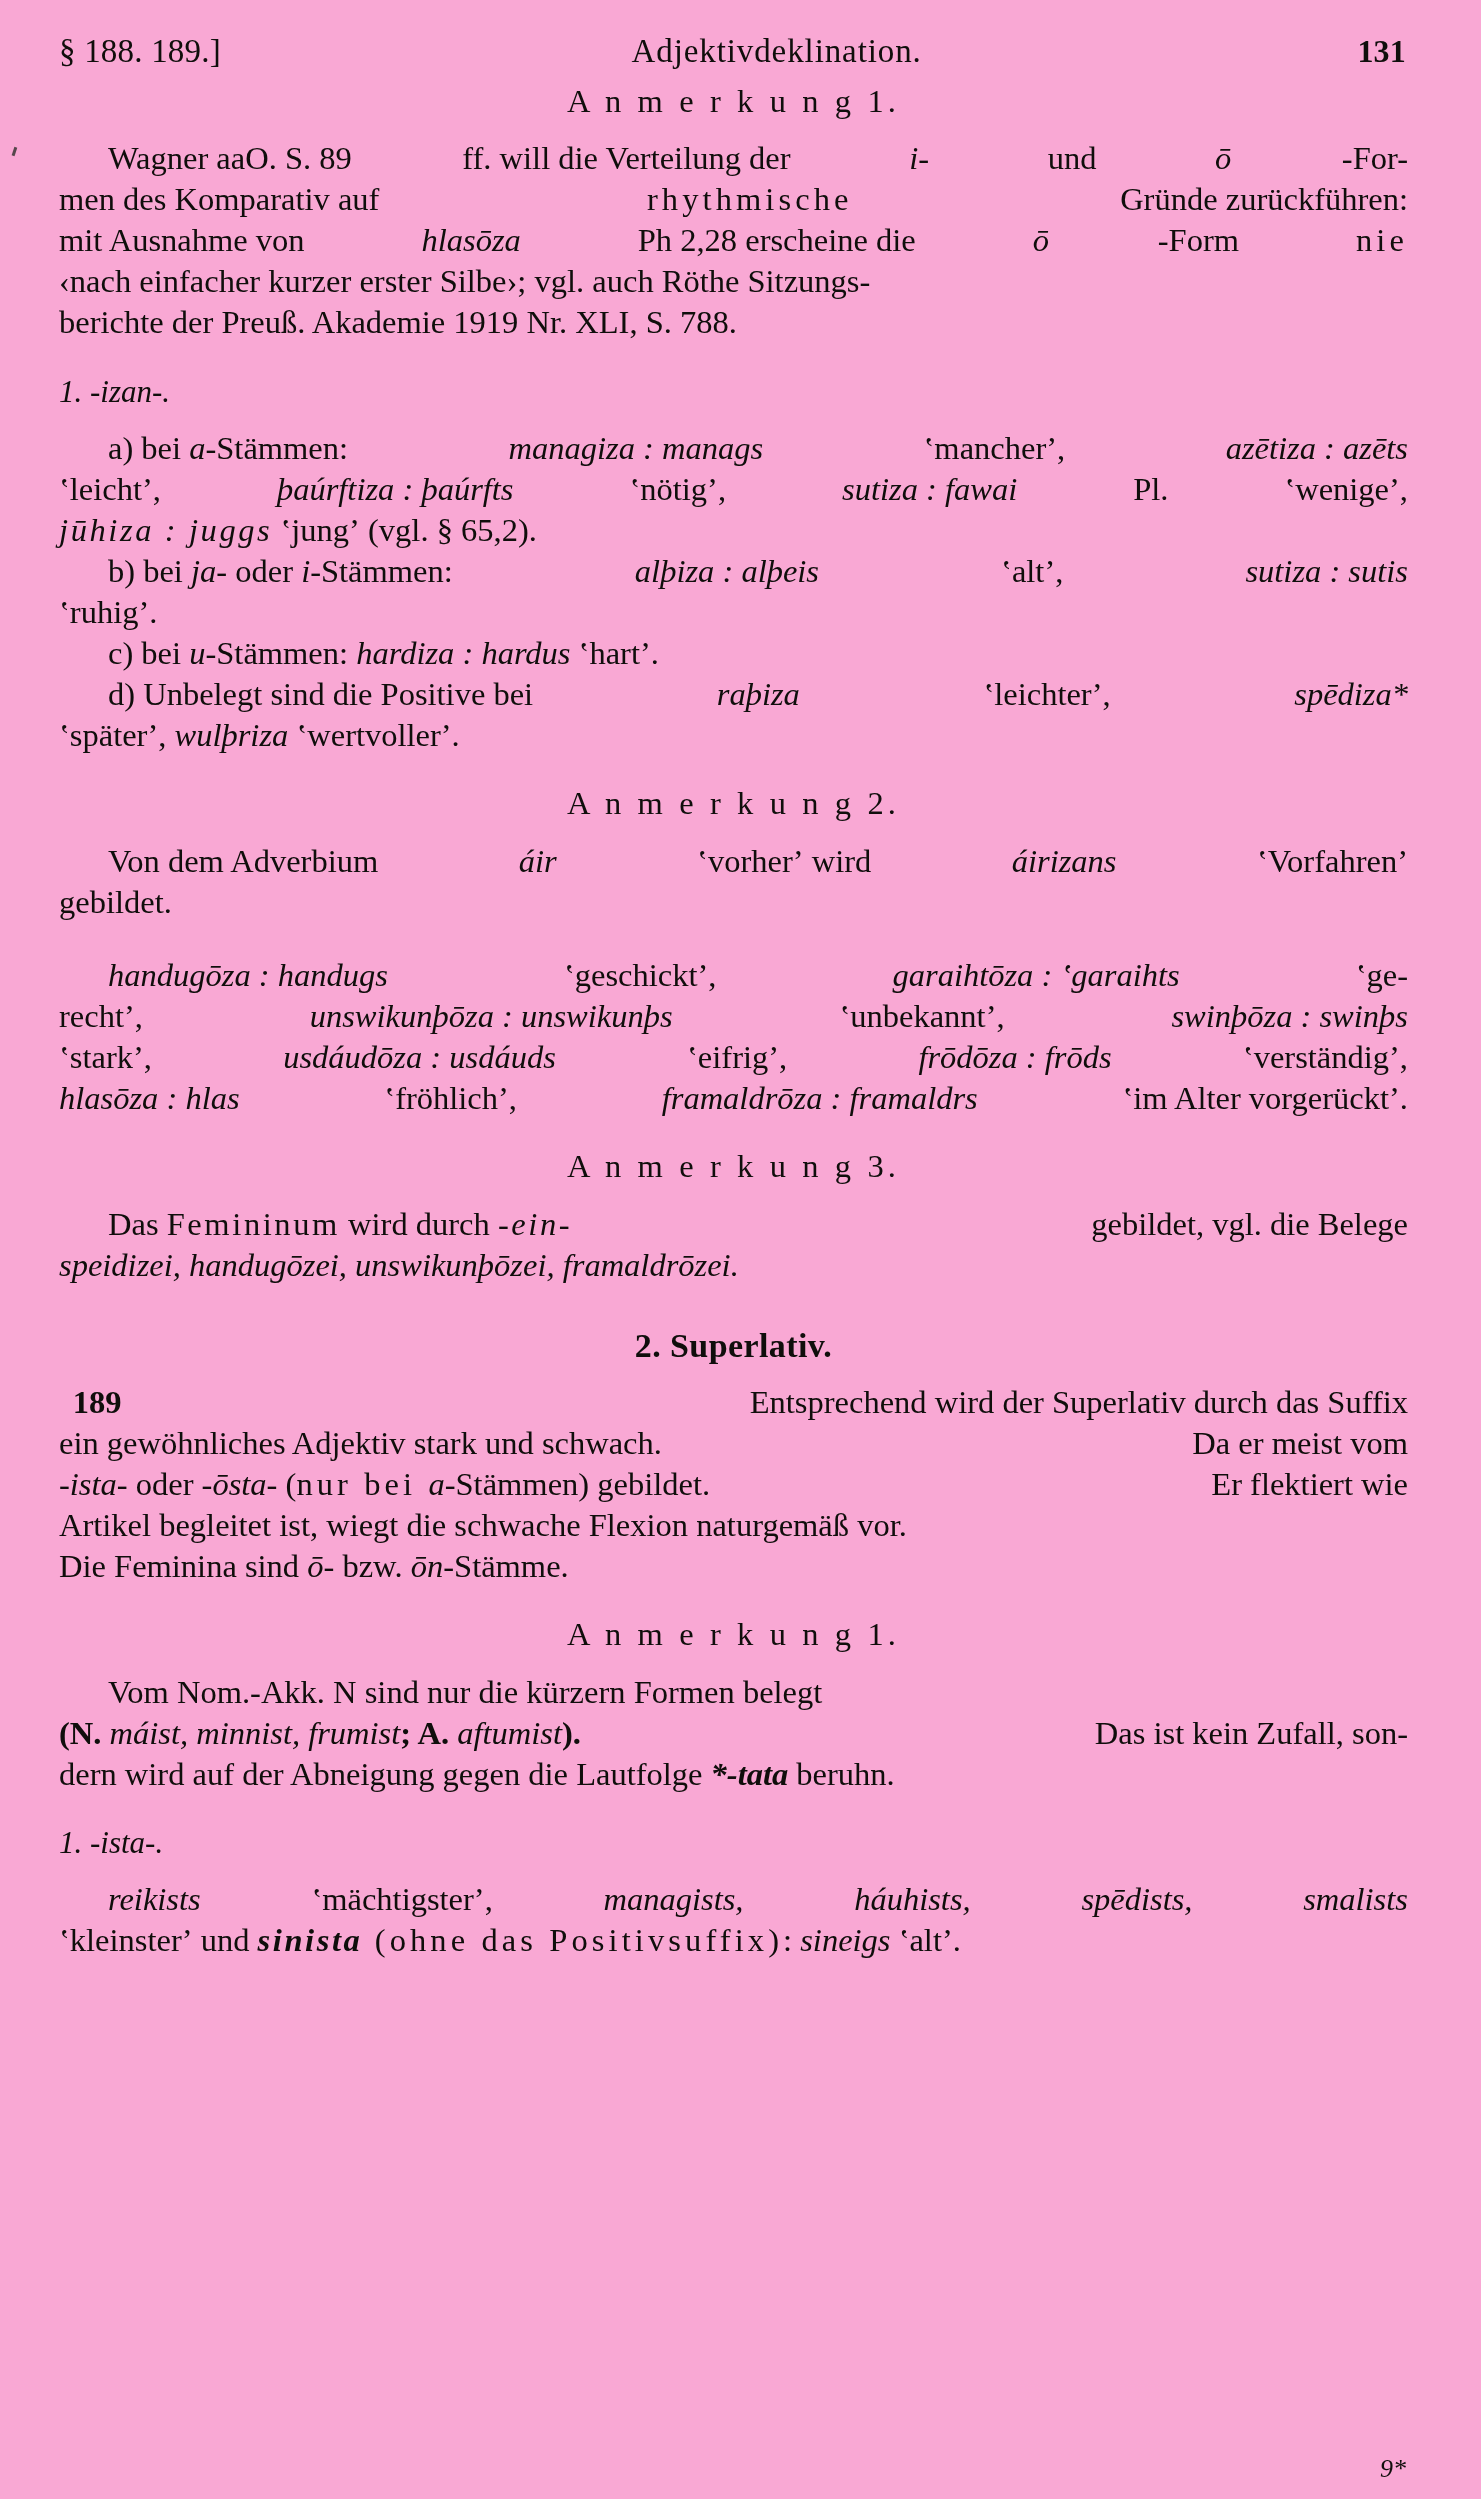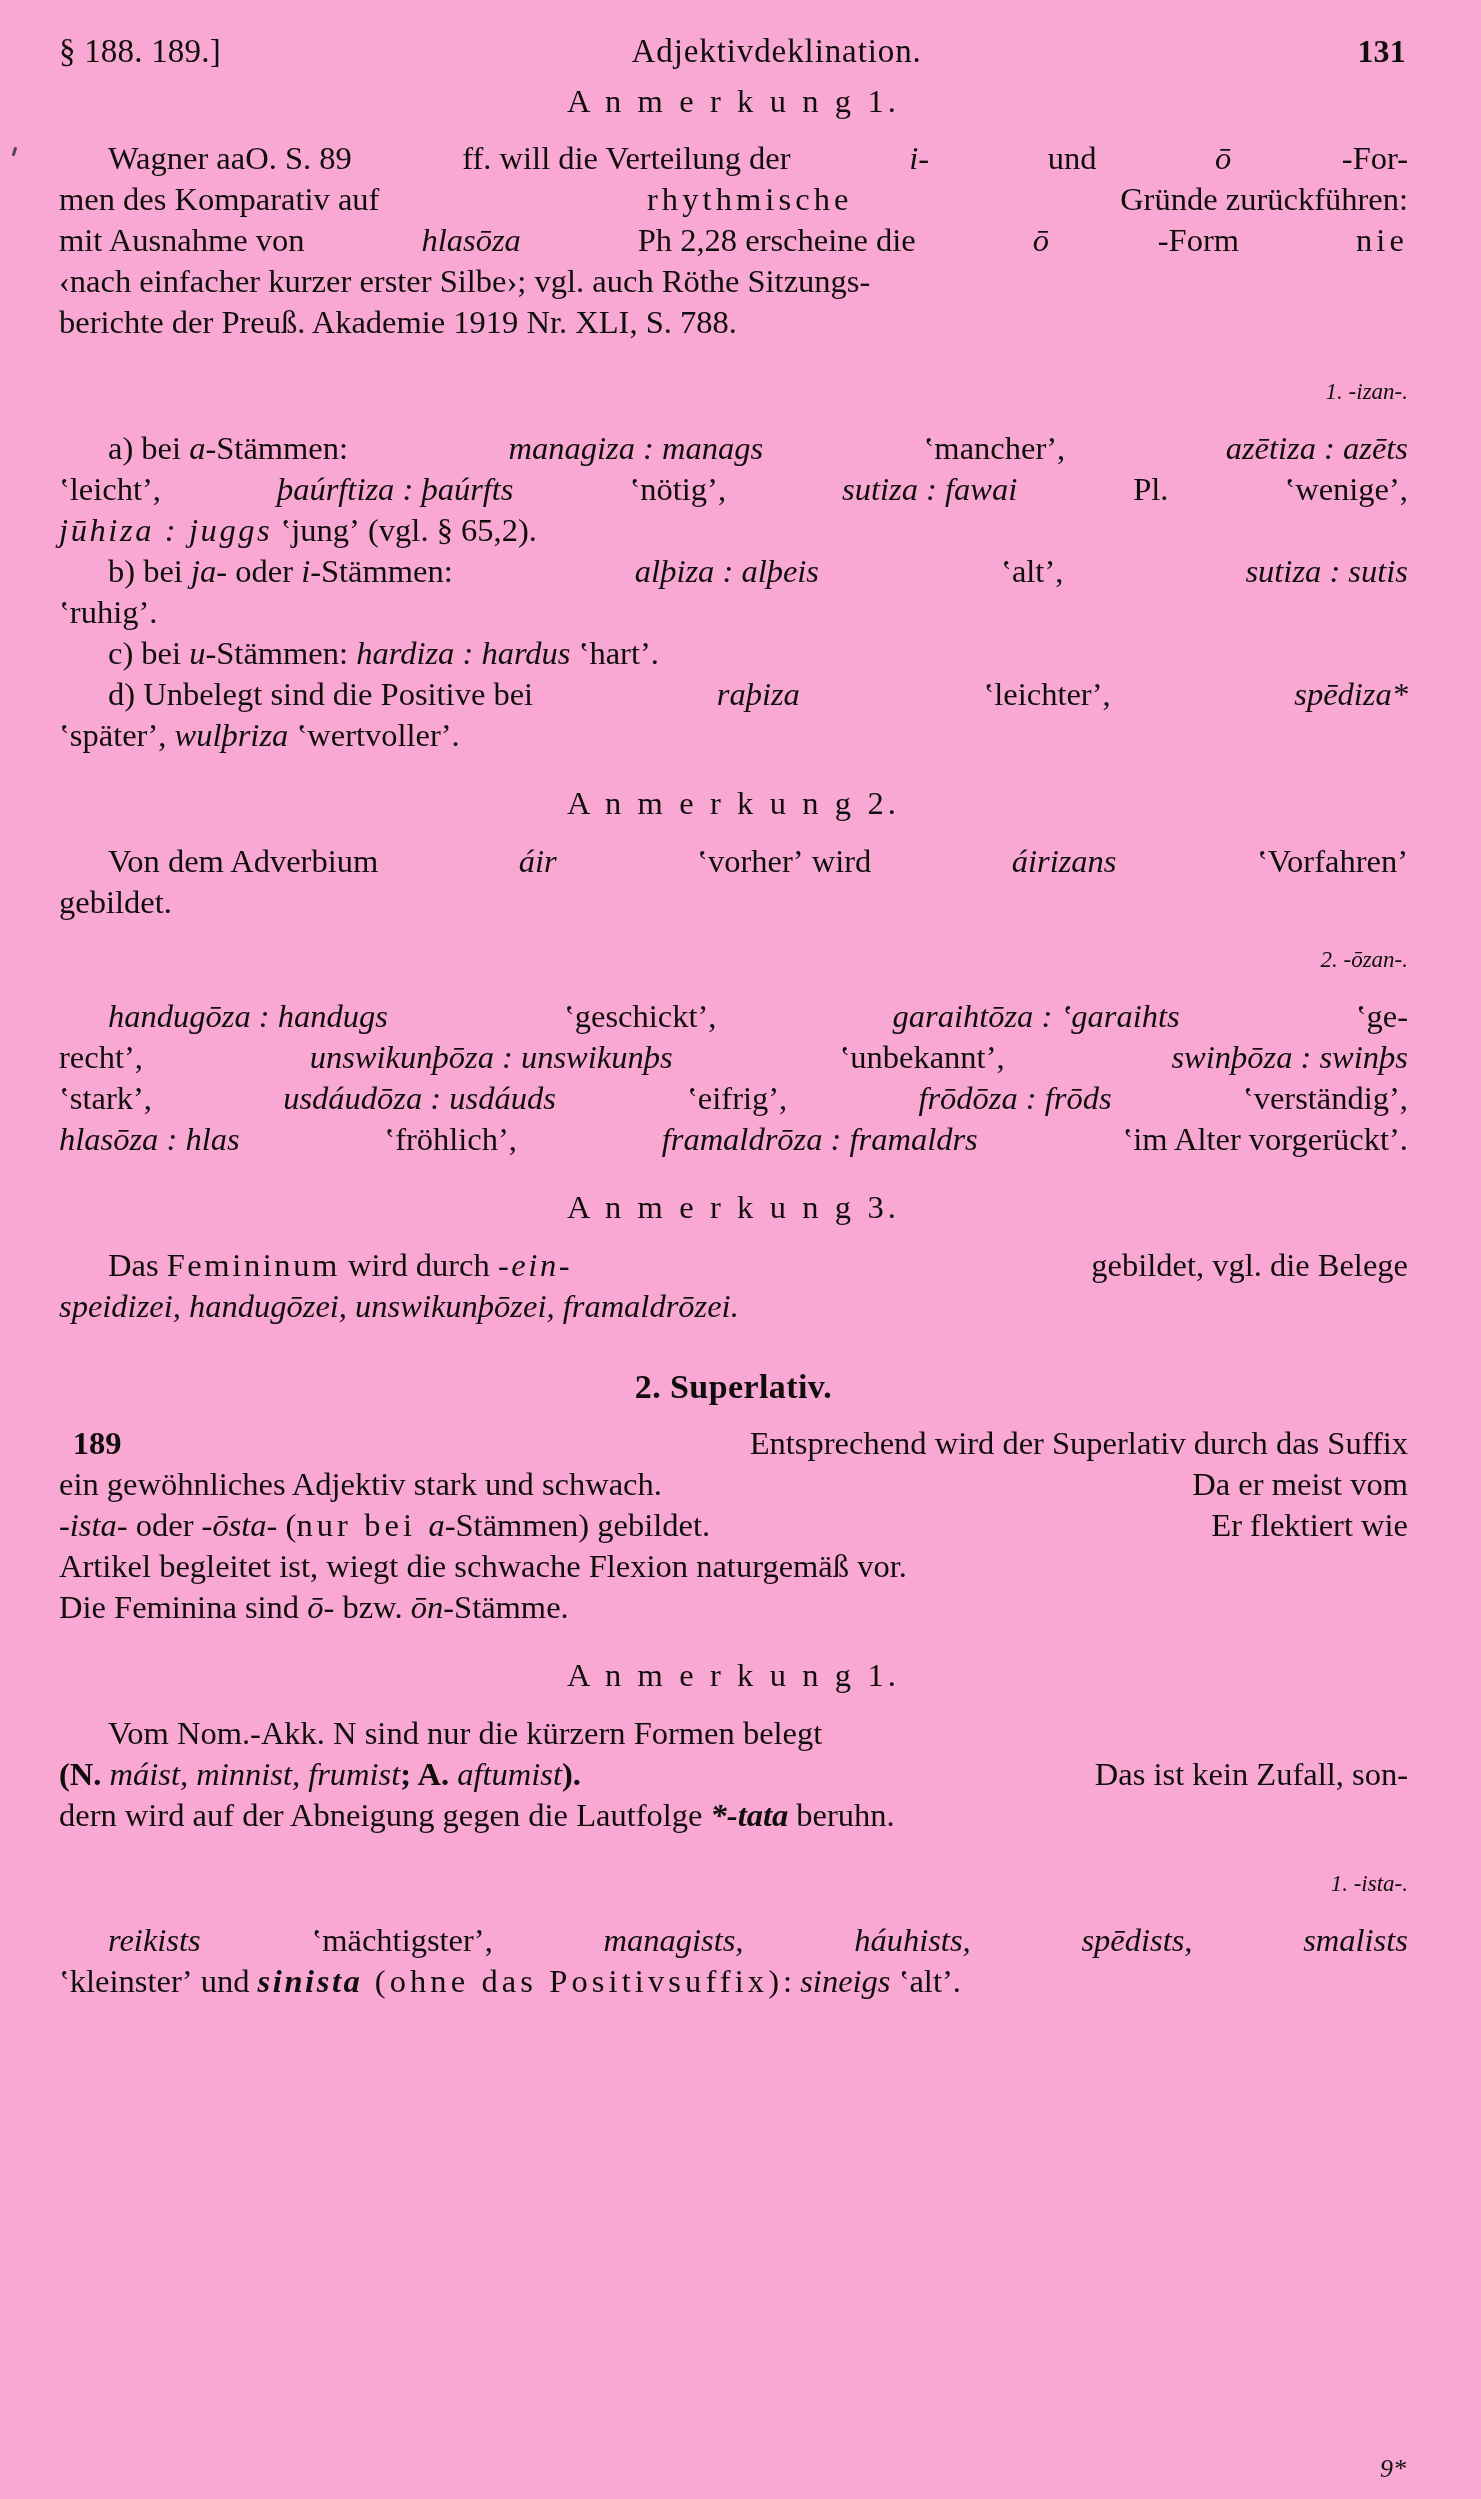--- a/index.html
+++ b/index.html
@@ -72,23 +72,23 @@
   
   .anm {
     font-size: 32.5px;
     line-height: 41px;
     text-align: center;
     letter-spacing: 4.1px;
     white-space: nowrap;
   }
   
   .subhd {
-    font-size: 23px;
+    font-size: 31px;
     line-height: 41px;
-    text-align: right;
+    text-align: left;
     white-space: nowrap;
   }
   .subhd i { font-style: italic; }
 
   
   .sechd {
     font-size: 34px;
     line-height: 41px;
     text-align: center;
     font-weight: bold;
@@ -214,21 +214,20 @@
       <span><span class="ind"></span><span>Von dem Adverbium </span></span>
       <span class="it">áir</span>
       <span> ʽvorherʼ wird </span>
       <span class="it">áirizans</span>
       <span> ʽVorfahrenʼ</span>
     </div>
     <div class="ln last">gebildet.</div>
 
     <div class="gap-s"></div>
 
-    <div class="subhd"><i>2. -ōzan-.</i></div>
     <div class="gap-s"></div>
 
     <div class="ln just">
       <span><span class="ind"></span><span class="it">handugōza : handugs</span></span>
       <span>ʽgeschicktʼ,</span>
       <span class="it">garaihtōza : ʽgaraihts</span>
       <span>ʽge-</span>
     </div>
     <div class="ln just">
       <span>rechtʼ,</span>

